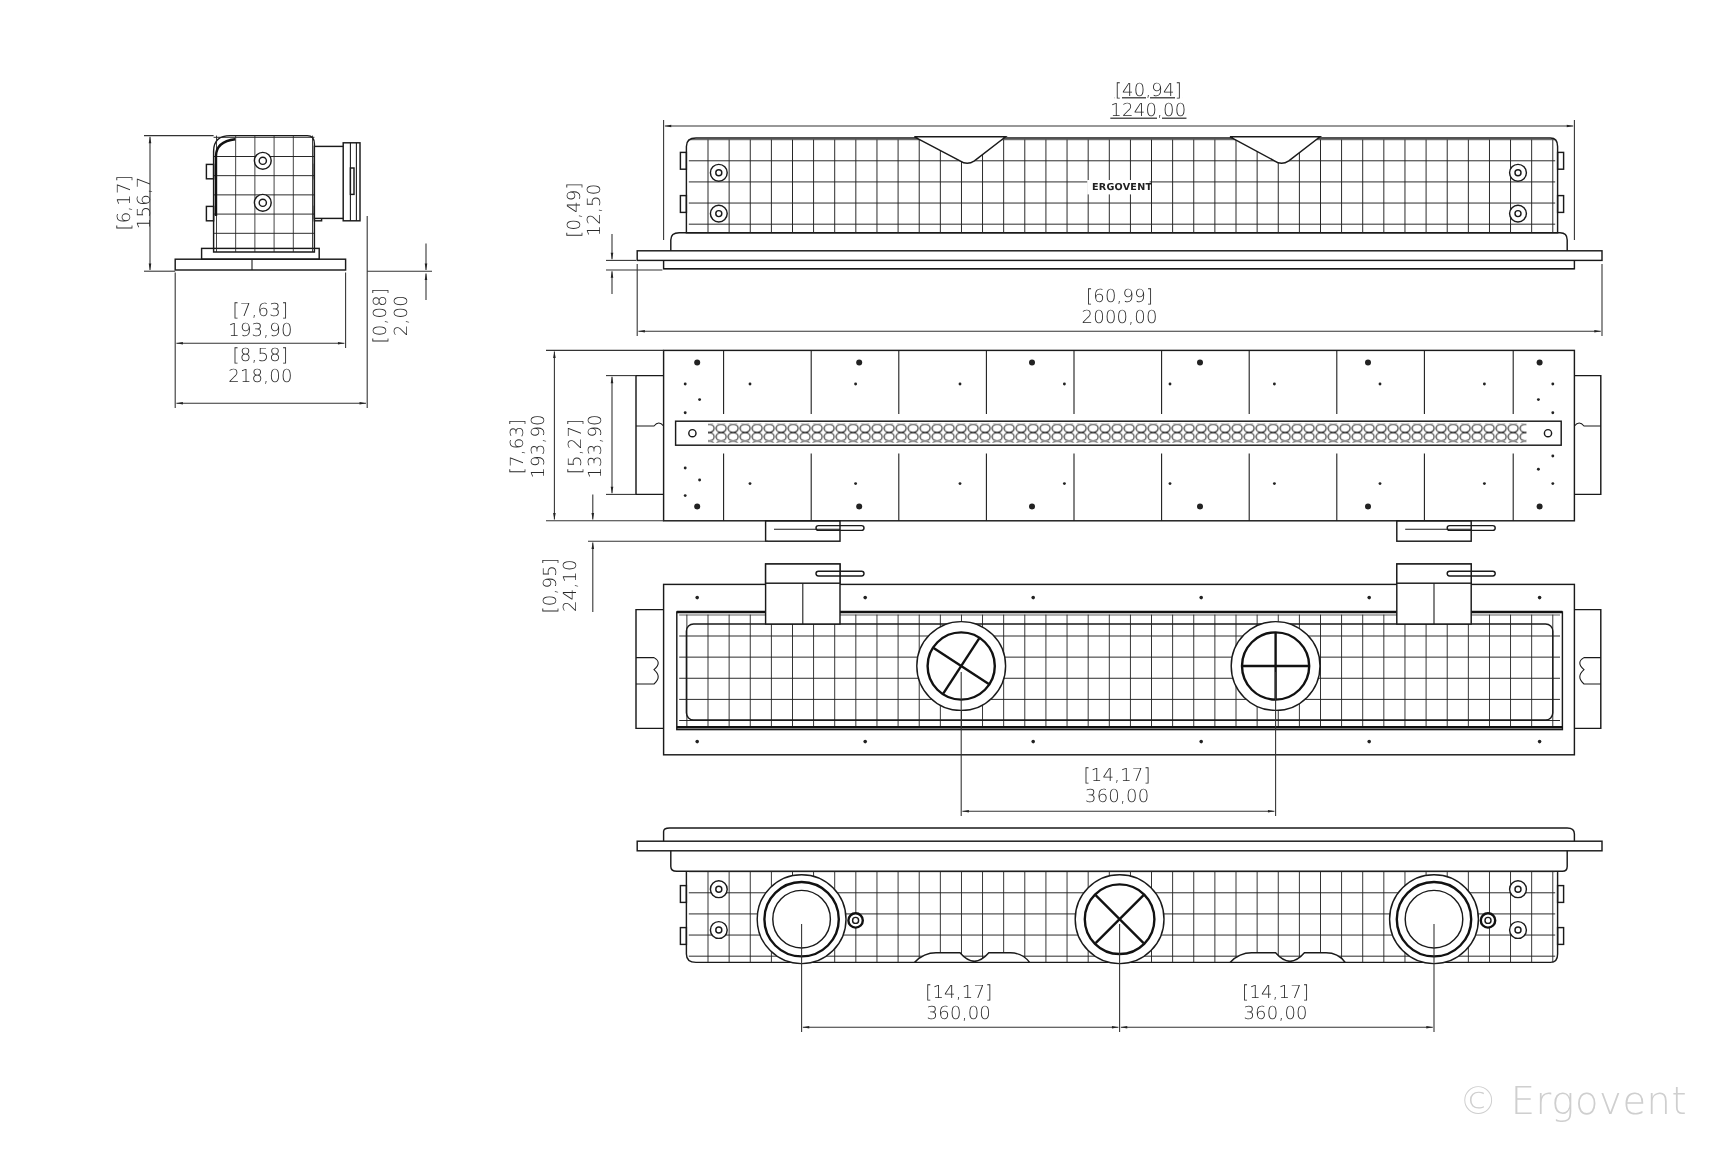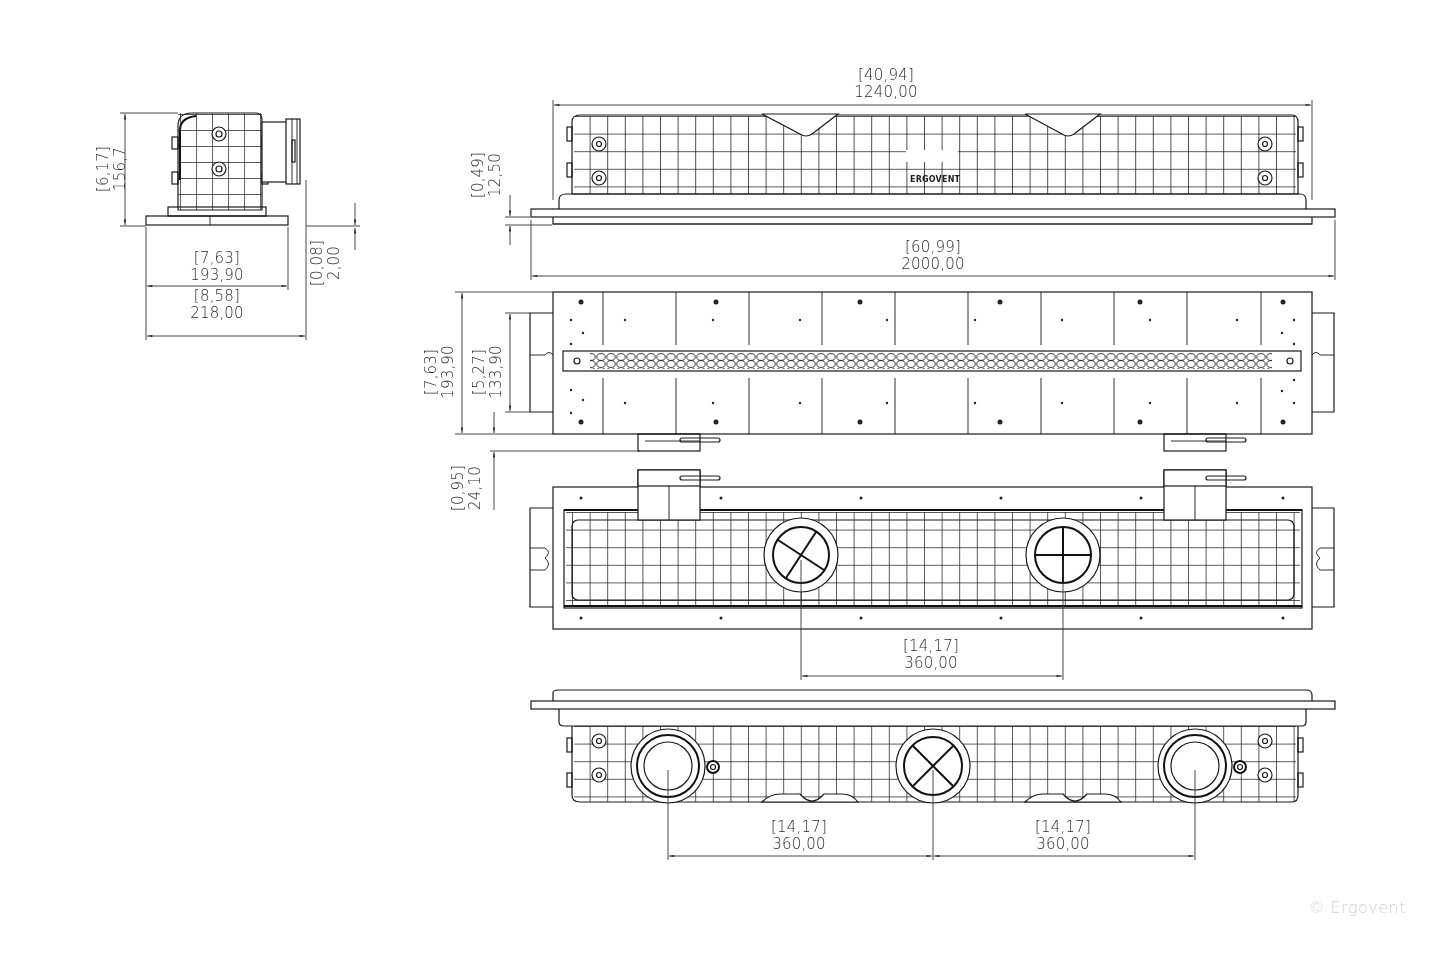--- a/index.html
+++ b/index.html
@@ -7,22 +7,22 @@
     #canvas { position: absolute; left: 0; top: 0; width: 1440px; height: 960px; }
     .ln { stroke: #1a1a1a; fill: none; stroke-width: 1.2; }
     .ln-thin { stroke: #1a1a1a; fill: none; stroke-width: 0.9; }
     .ln-thick { stroke: #111; fill: none; stroke-width: 2; }
     .dim { stroke: #333; fill: none; stroke-width: 0.9; }
     .fill-w { fill: #fff; }
     .dim-label { position: absolute; font-family: "DejaVu Sans", sans-serif; font-size: 15px; color: #2a2a2a; text-align: center; line-height: 17px; font-weight: 300; letter-spacing: 0.2px; }
     .dim-label .in { display: block; }
     .dim-label .mm { display: block; }
     .vert { transform: rotate(-90deg); transform-origin: center center; }
-    .brand-mark { position: absolute; font-family: "DejaVu Sans", sans-serif; font-size: 8px; font-weight: bold; color: #222; letter-spacing: 0.2px; margin-top: 24px; }
-    .copyright { position: absolute; right: 34px; top: 898px; font-family: "DejaVu Sans", sans-serif; font-size: 16px; color: #cfcfcf; font-weight: 300; letter-spacing: 0.5px; }
+    .brand-mark { position: absolute; font-family: "DejaVu Sans", sans-serif; font-size: 8px; font-weight: bold; color: #222; letter-spacing: 0.2px; }
+    .copyright { position: absolute; right: 34px; top: 898px; font-family: "DejaVu Sans", sans-serif; font-size: 32px; color: #cfcfcf; font-weight: 300; letter-spacing: 0.5px; }
   </style>
 </head>
 <body>
 
 <svg id="canvas" viewBox="0 0 1440 960" xmlns="http://www.w3.org/2000/svg">
   <defs>
     <marker id="arr" viewBox="0 0 10 10" refX="10" refY="5" markerWidth="9" markerHeight="6" orient="auto-start-reverse">
       <path d="M0,3 L10,5 L0,7 z" fill="#222"></path>
     </marker>
     <pattern id="grid-front" x="572" y="116" width="17.6" height="17.6" patternUnits="userSpaceOnUse">
@@ -338,21 +338,21 @@
 </div>
 <div class="dim-label" style="left:177px; top:288px; width:80px;">
   <span class="in">[8,58]</span>
   <span class="mm">218,00</span>
 </div>
 <div class="dim-label vert" style="left:296px; top:246px; width:60px;">
   <span class="in">[0,08]</span>
   <span class="mm">2,00</span>
 </div>
 
-<div class="dim-label" style="left:846px; top:67px; width:80px;">
+<div class="dim-label" style="left:917px; top:67px; width:80px;text-decoration:underline;">
   <span class="in">[40,94]</span>
   <span class="mm">1240,00</span>
 </div>
 <div class="dim-label" style="left:893px; top:239px; width:80px;">
   <span class="in">[60,99]</span>
   <span class="mm">2000,00</span>
 </div>
 <div class="dim-label vert" style="left:457px; top:158px; width:60px;">
   <span class="in">[0,49]</span>
   <span class="mm">12,50</span>

